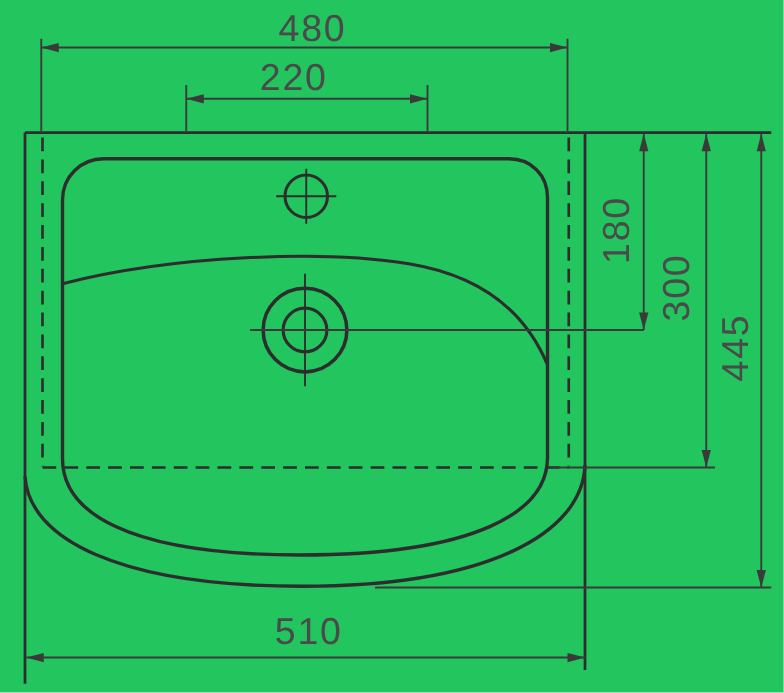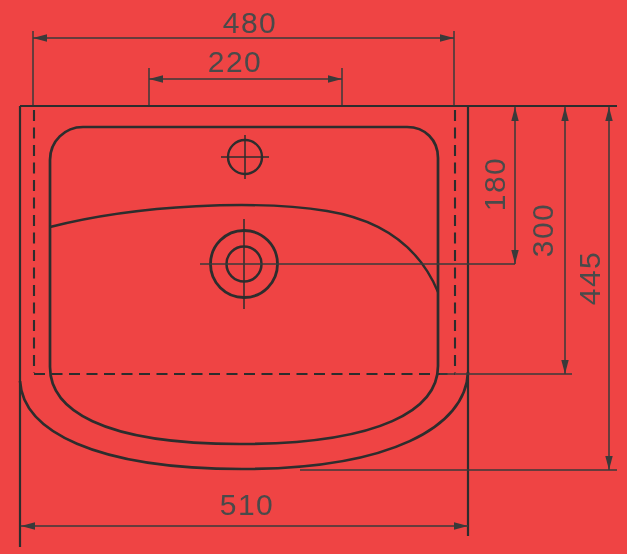--- a/index.html
+++ b/index.html
@@ -4,21 +4,21 @@
 <style>
   html, body {
     margin: 0;
     padding: 0;
     background: #ffffff;
   }
   .canvas {
     position: relative;
     width: 627px;
     height: 554px;
-    background: #ef4444;
+    background: #22c55e;
     overflow: hidden;
   }
   svg { display: block; }
   .stroke { fill: none; }
   .w-heavy  { stroke-width: 2.7; }
   .w-med    { stroke-width: 2.2; }
   .w-circ   { stroke-width: 2.4; }
   .w-drain  { stroke-width: 2.8; }
   .w-drain2 { stroke-width: 2.5; }
   .w-thin   { stroke-width: 1.5; }

